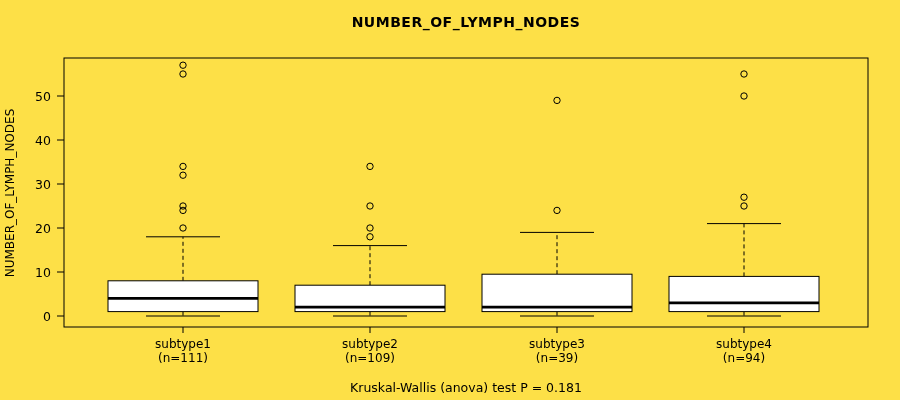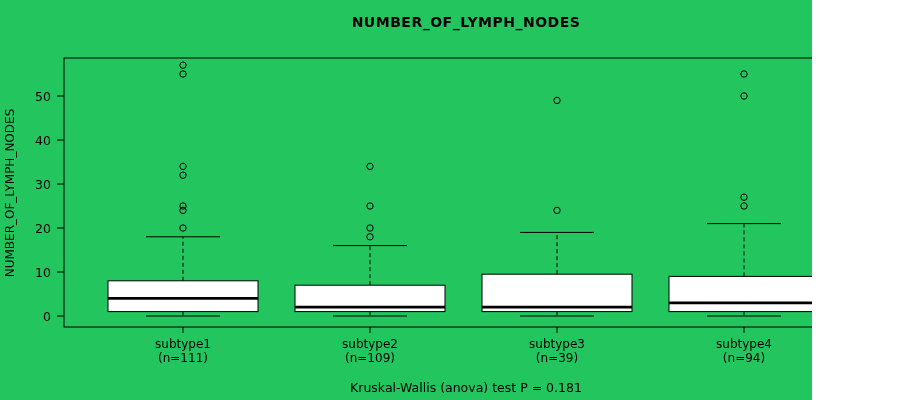--- a/index.html
+++ b/index.html
@@ -1,16 +1,16 @@
 <!DOCTYPE html>
 <html><head>
 <meta charset="utf-8">
 <style>
   html,body{margin:0;padding:0;background:#ffffff;}
-  .chart-wrap{position:relative;width:812px;height:400px;background:#22c55e;overflow:hidden;}
+  .chart-wrap{position:relative;width:900px;height:400px;background:#fde047;overflow:hidden;}
   svg text{font-family:"DejaVu Sans","Liberation Sans",sans-serif;fill:#000;}
   .title{font-size:14px;font-weight:bold;letter-spacing:.5px;}
   .ylab{font-size:12px;}
   .tick-label{font-size:12.5px;}
   .cat-label{font-size:12px;}
   .footer{font-size:12.5px;}
   .plotbox{fill:none;stroke:#000;stroke-width:1;}
   .ax{stroke:#000;stroke-width:1;}
   .whisk{stroke:#000;stroke-width:1;stroke-dasharray:4 3;}
   .iqr{fill:#ffffff;stroke:#000;stroke-width:1;}

